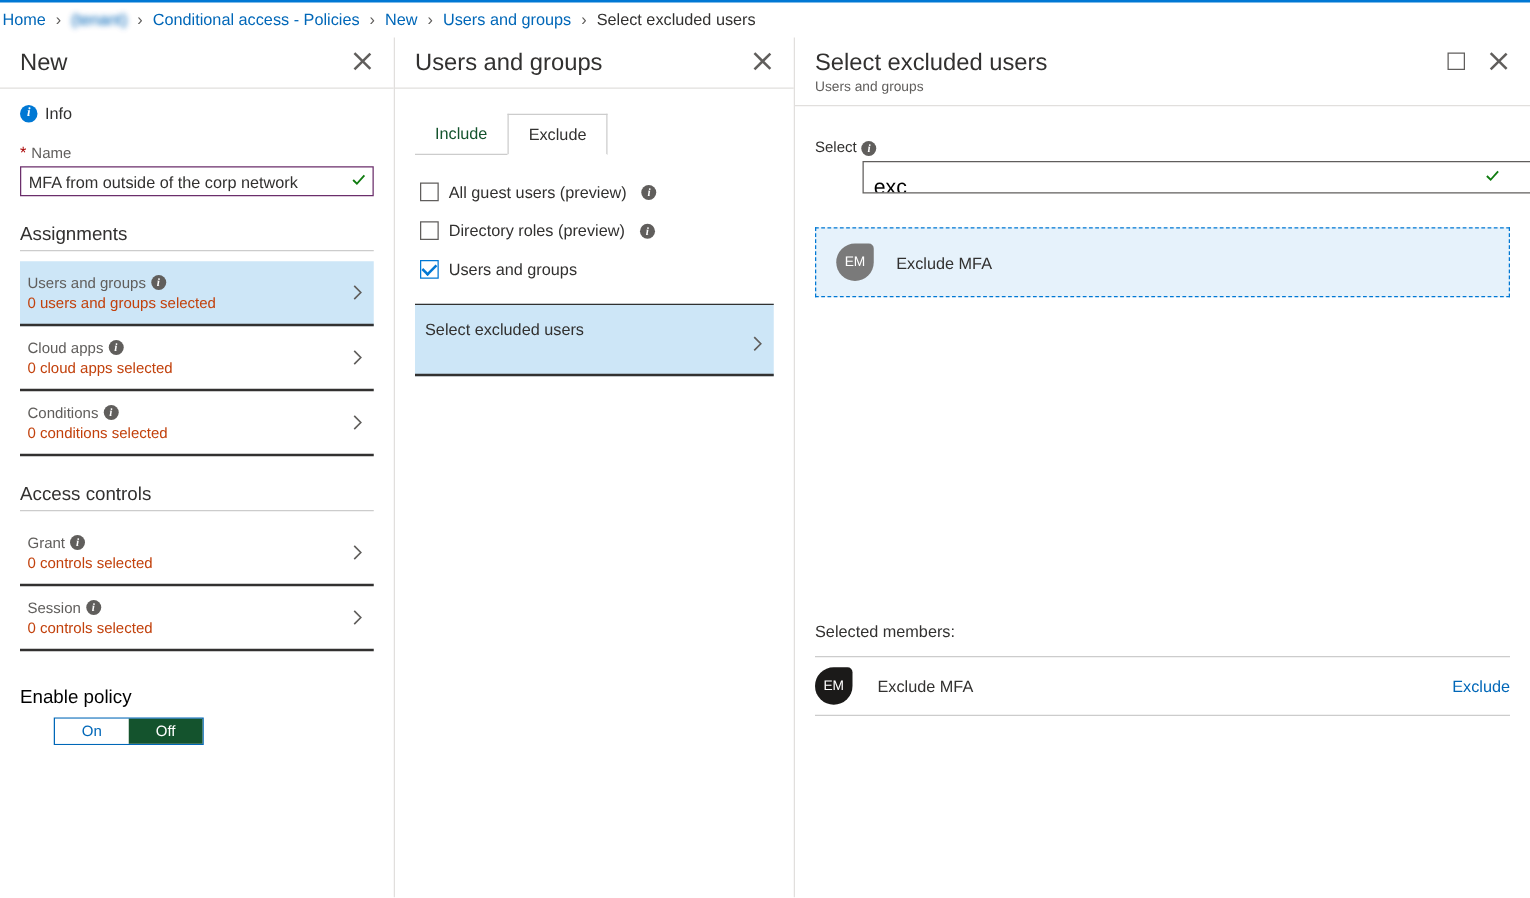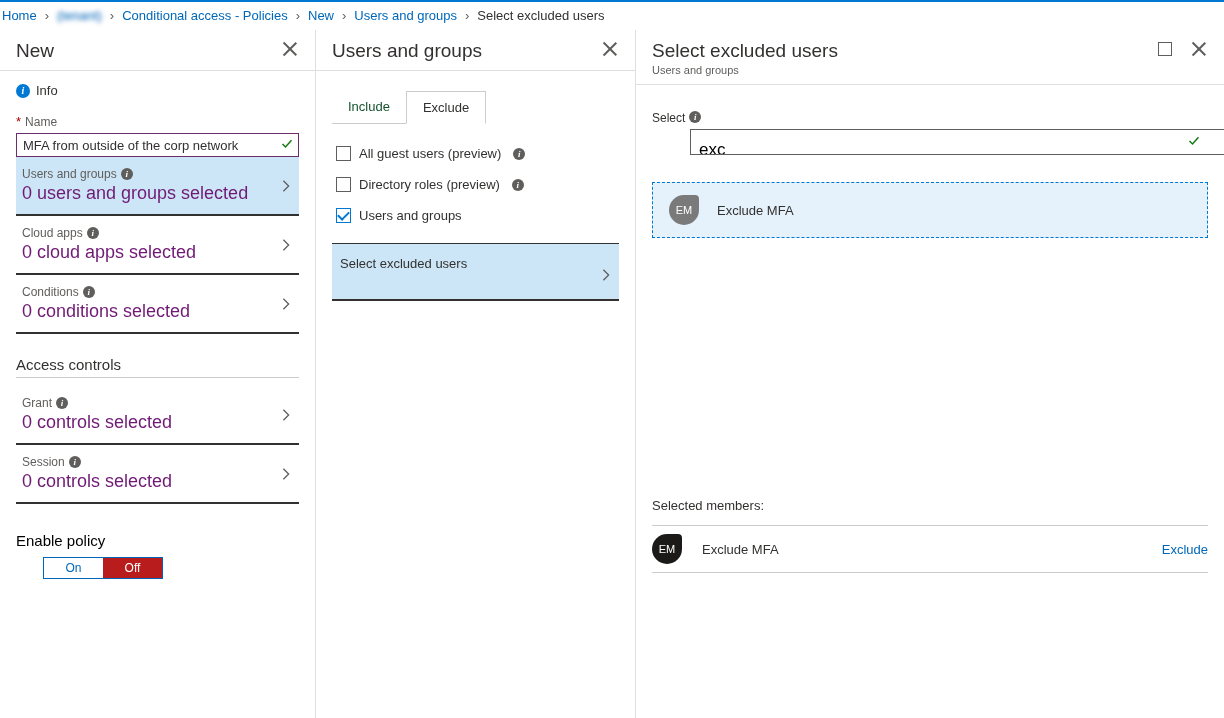--- a/index.html
+++ b/index.html
@@ -39,29 +39,29 @@
   .name-input-wrap { position: relative; margin-top: 4px; }
   .name-input { width: 100%; border: 1px solid #6b2e6b; padding: 3px 24px 3px 6px; font-size: 13px; color: #323130; outline: none; height: 24px; }
   .check-green { position: absolute; right: 6px; top: 5px; width: 12px; height: 12px; }
   .check-green svg path { stroke: #107c10; stroke-width: 2; fill: none; }
 
   .section-h { font-size: 15px; color: #323130; margin: 22px 0 8px; border-bottom: 1px solid #ccc; padding-bottom: 4px; }
 
   .nav-item { position: relative; padding: 10px 28px 10px 6px; border-bottom: 2px solid #323130; cursor: pointer; }
   .nav-item.selected { background: #cde6f7; }
   .nav-item .ni-title { font-size: 12px; color: #605e5c; display: flex; align-items: center; }
-  .nav-item .ni-value { font-size: 18px; color: #701a75; margin-top: 2px; }
+  .nav-item .ni-value { font-size: 12px; color: #c2410c; margin-top: 2px; }
   .chevron-right { position: absolute; right: 6px; top: 50%; transform: translateY(-50%); width: 14px; height: 14px; }
   .chevron-right svg path { stroke: #605e5c; stroke-width: 1.5; fill: none; }
 
   .enable-h { font-size: 15px; color: #000000; margin: 28px 0 8px; }
   .toggle { display: inline-flex; border: 1px solid #0067b8; width: 120px; height: 22px; margin-left: 27px; }
   .toggle .t-half { flex: 1; text-align: center; line-height: 20px; font-size: 12px; cursor: pointer; }
   .toggle .on { background: #fff; color: #0067b8; }
-  .toggle .off { background: #b91c1c; color: #fff; text-align: center; }
+  .toggle .off { background: #14532d; color: #fff; text-align: center; }
 
   
   .b2 { width: 320px; }
   .tabs { display: flex; margin: 8px 0 14px; }
   .tab { padding: 8px 16px; font-size: 13px; cursor: pointer; color: #14532d; }
   .tab.active { color: #323130; border: 1px solid #ccc; border-bottom: 1px solid #fff; }
   .tab.inactive { border-bottom: 1px solid #ccc; }
 
   .chk-row { display: flex; align-items: center; gap: 8px; padding: 8px 4px; font-size: 13px; color: #323130; }
   .chkbox { width: 15px; height: 15px; border: 1px solid #605e5c; position: relative; cursor: pointer; flex-shrink: 0; }
@@ -83,21 +83,21 @@
   .avatar.dropshape { border-radius: 50% 4px 50% 50%; transform: rotate(0deg); }
   .result-name { font-size: 13px; color: #323130; }
 
   .selected-members { margin-top: 260px; font-size: 13px; color: #323130; }
   .member-row { display: flex; align-items: center; justify-content: space-between; border-top: 1px solid #ccc; border-bottom: 1px solid #ccc; padding: 8px 0; margin-top: 12px; }
   .member-left { display: flex; align-items: center; gap: 20px; }
   .avatar.dark { background: #1b1a19; }
   .remove-link { color: #0067b8; font-size: 13px; cursor: pointer; }
 
   .gap-top { margin-top: 14px; }
-  .small-label { font-size: 12px; color: #323130; display: flex; align-items: flex-start; }
+  .small-label { font-size: 12px; color: #323130; display: flex; align-items: flex-end; }
 </style>
 </head>
 <body>
 
 <div class="top-border"></div>
 
 <div class="breadcrumb">
   <span class="crumb">Home</span>
   <span class="sep">›</span>
   <span class="crumb blurred">(tenant)</span>
@@ -127,20 +127,21 @@
       <div>
         <span class="req">*</span><span class="label">Name</span>
         <div class="name-input-wrap">
           <input class="name-input" value="MFA from outside of the corp network" style="">
           <span class="check-green"><svg viewBox="0 0 16 16">
                 <path d="M2 8 L6 12 L14 3"></path>
               </svg></span>
         </div>
       </div>
 
+      <div class="section-h">Assignments</div>
 
       <div class="nav-item selected">
         <div class="ni-title">
             <span>Users and groups</span>
             <span class="info-icon-o">i</span>
           </div>
         <div class="ni-value">0 users and groups selected</div>
         <span class="chevron-right"><svg viewBox="0 0 16 16">
               <path d="M5 2 L11 8 L5 14"></path>
             </svg></span>

